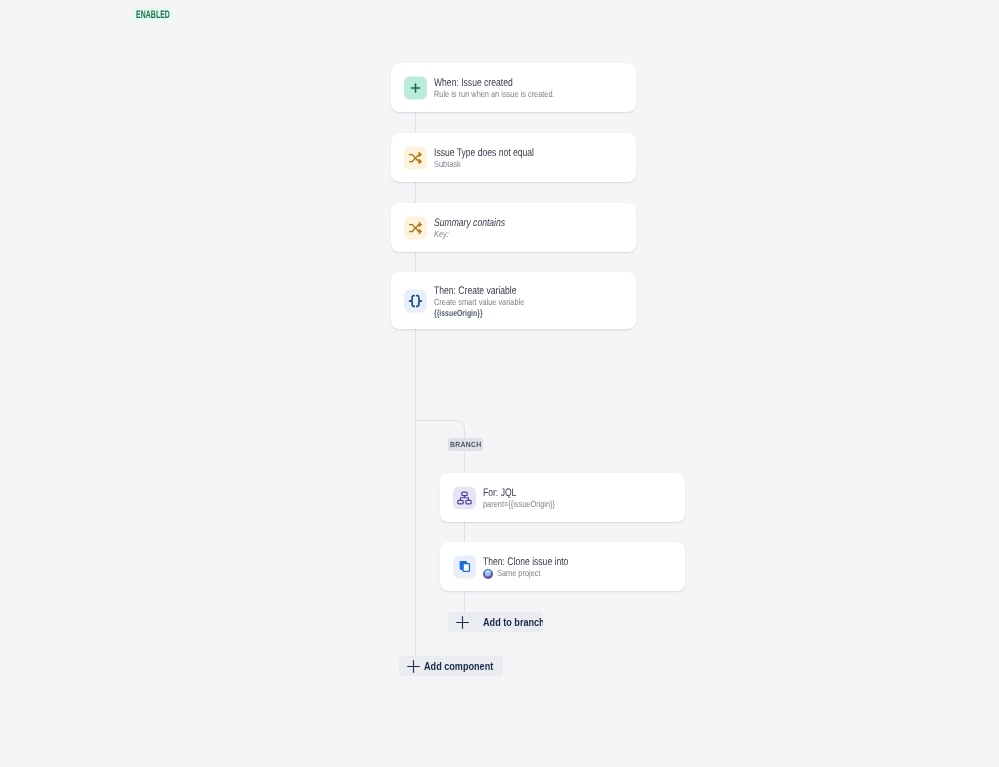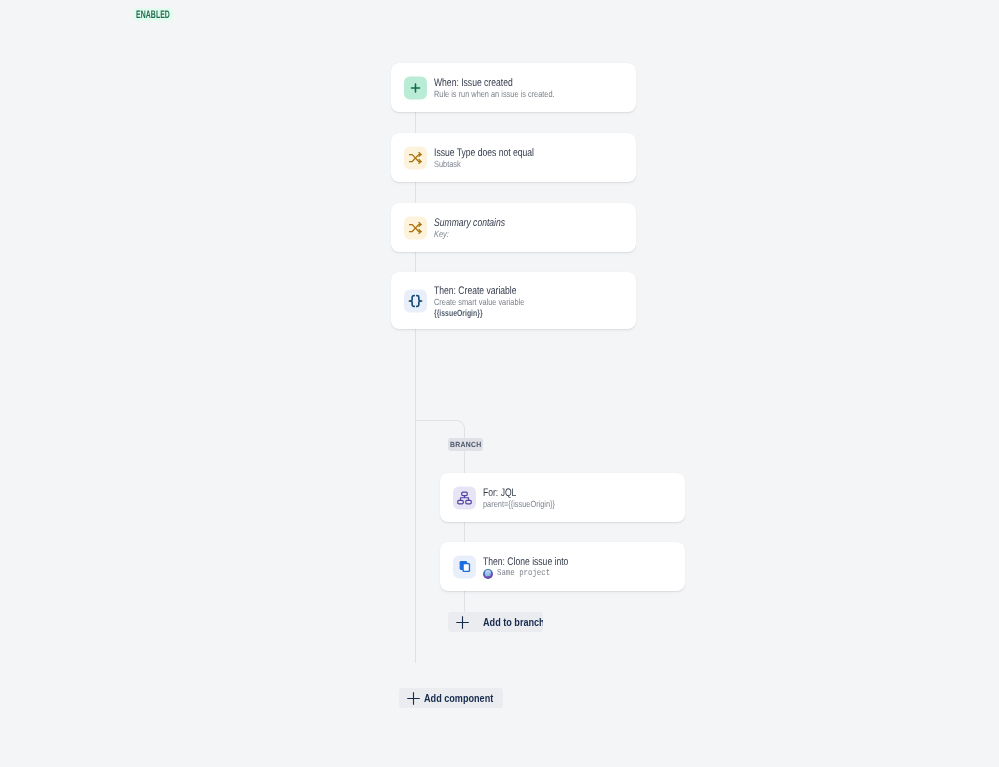--- a/index.html
+++ b/index.html
@@ -80,21 +80,21 @@
   .branch-badge .sq {
     font-size:7.5px; font-weight:600; letter-spacing:0.3px;
     transform:scaleX(0.92); line-height:8px;
   }
 
   .ic-green  { background:#b9ecd6; }
   .ic-yellow { background:#fdf3dc; }
   .ic-blue-lt{ background:#e8effb; }
   .ic-purple { background:#e7e4f6; }
 
-  .avatar-row { display:flex; align-items:center;font-family:Liberation Mono, monospace; }
+  .avatar-row { display:flex; align-items:center; }
   .proj-avatar {
     width:10px; height:10px; border-radius:50%;
     margin-right:4px; flex:0 0 auto; position:relative; overflow:hidden;
     background: linear-gradient(170deg, #3e8e9e 0%, #3c74b8 30%, #6f4bb0 65%, #3a4fa0 100%);
   }
   .proj-avatar::before{
     content:""; position:absolute; left:1.6px; top:1.3px; right:1.6px; bottom:1.3px;
     border-radius:45%;
     background:
       linear-gradient(168deg, #d6e8fb 0%, #aebdf3 45%, #7c50b8 80%, #4459ab 100%);
@@ -242,21 +242,21 @@
 
   <button class="add-btn" style="left:448px; top:612px; width:95px; height:20px;">
     <span class="plus" style="left:7px; top:3px;">
         <svg width="15" height="15" viewBox="0 0 24 24" aria-hidden="true">
           <path d="M12 2v20M2 12h20" stroke="#172b4d" stroke-width="1.8"></path>
         </svg>
       </span>
     <span class="lbl" style="left:35px; top:4px;"><span class="sq">Add to branch</span></span>
   </button>
 
-  <button class="add-btn" style="left:399px; top:688px; width:104px; height:20px;">
+  <button class="add-btn" style="left:399px; top:656px; width:104px; height:20px;">
     <span class="plus" style="left:7px; top:3px;">
         <svg width="15" height="15" viewBox="0 0 24 24" aria-hidden="true">
           <path d="M12 2v20M2 12h20" stroke="#172b4d" stroke-width="1.8"></path>
         </svg>
       </span>
     <span class="lbl" style="left:25px; top:4px;"><span class="sq">Add component</span></span>
   </button>
 
 </div>
 

